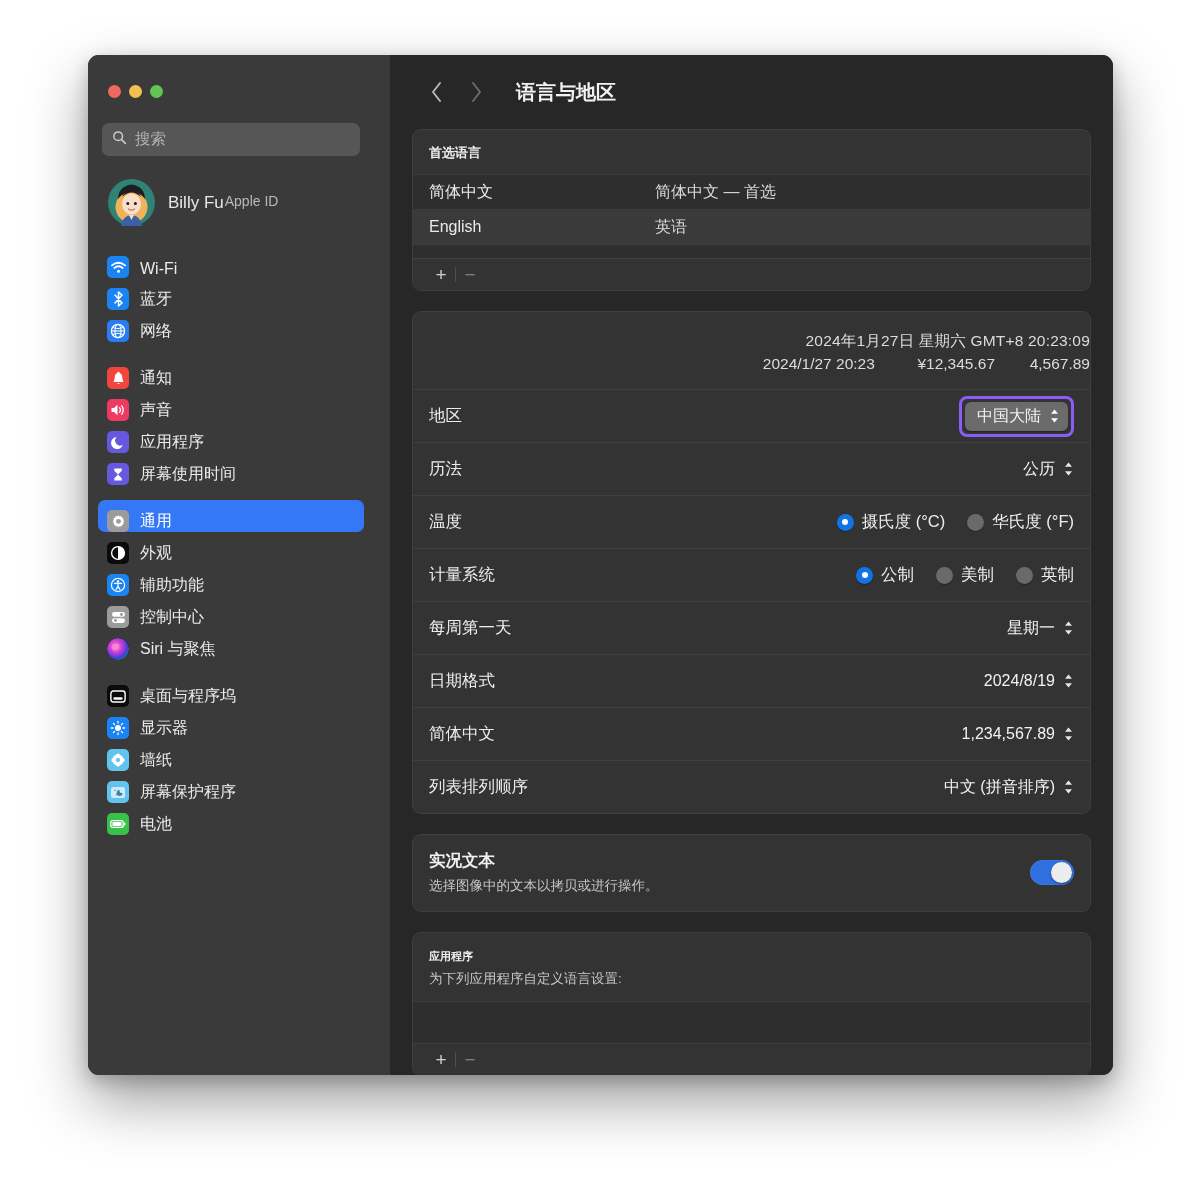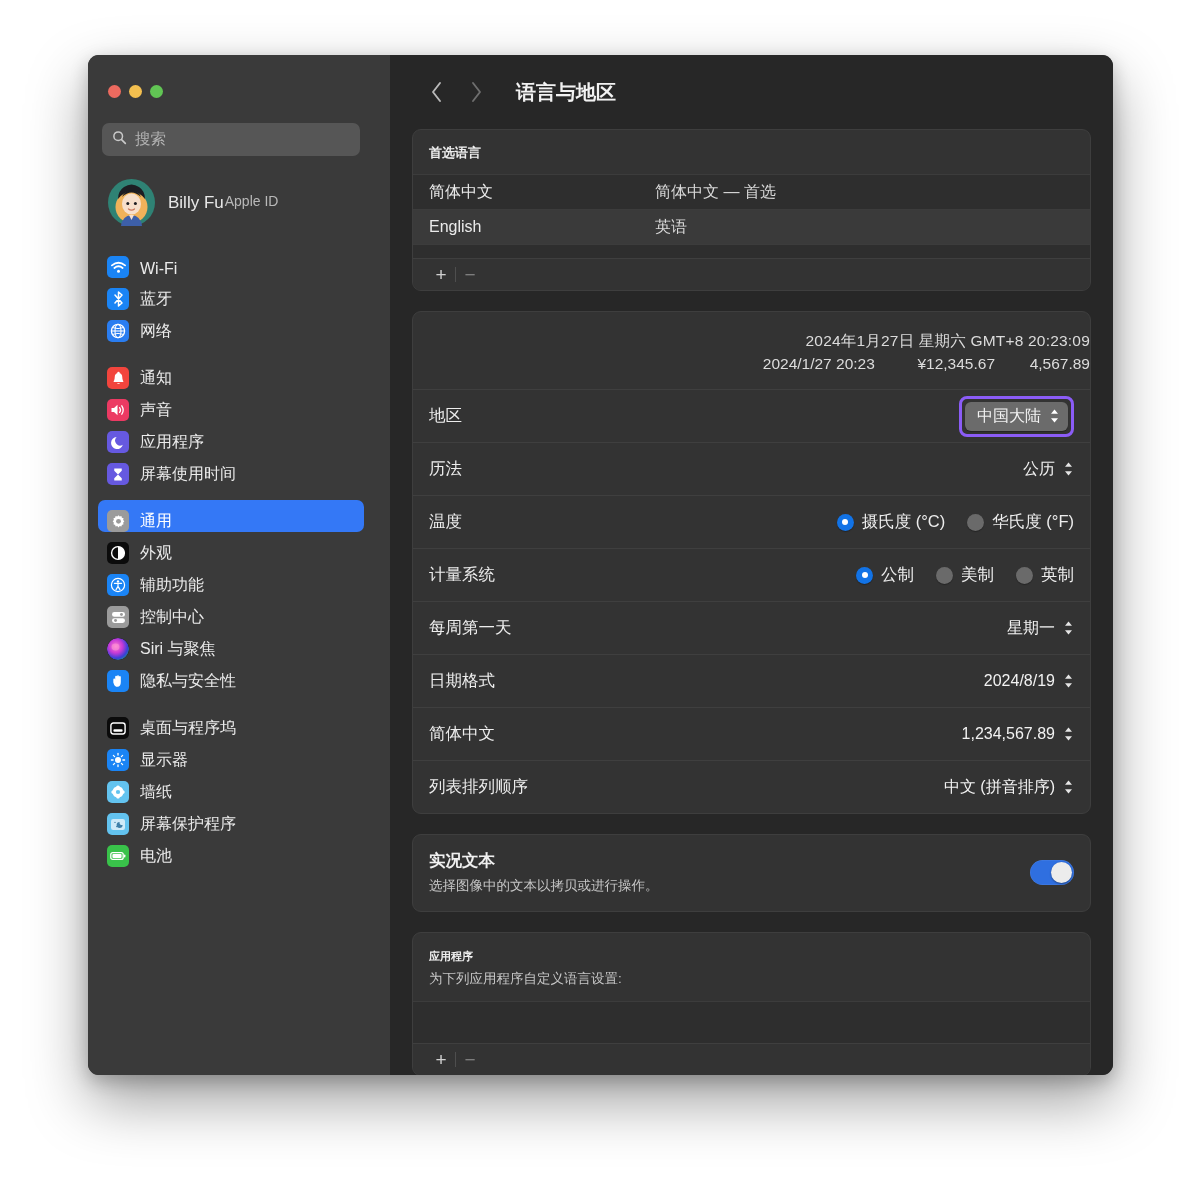--- a/index.html
+++ b/index.html
@@ -420,28 +420,20 @@
                     <stop offset="42%" stop-color="#c73bd6"></stop>
                     <stop offset="75%" stop-color="#3a3fd8"></stop>
                     <stop offset="100%" stop-color="#1b9e7a"></stop>
                   </radialGradient>
                 </defs>
                 <circle cx="11" cy="11" r="11" fill="url(#sg)"></circle>
                 <ellipse cx="8.5" cy="9" rx="4" ry="3.4" fill="#ff9ad6" opacity="0.55"></ellipse>
               </svg>
             </span>
             <span>Siri 与聚焦</span>
-          </div>
-          <div class="nav-item">
-            <span class="nav-icon" style="background:#1a84f5">
-              <svg width="14" height="15" viewBox="0 0 14 16">
-                <path d="M2 9 L2 6 Q2 4.8 3 4.8 Q4 4.8 4 6 L4 3 Q4 1.8 5 1.8 Q6 1.8 6 3 L6 2.6 Q6 1.4 7 1.4 Q8 1.4 8 2.6 L8 3.4 Q8 2.2 9 2.2 Q10 2.2 10 3.4 L10 8.6 Q10 13.6 6.4 13.6 Q3.4 13.6 2.6 10.6 Z" fill="#fff"></path>
-              </svg>
-            </span>
-            <span>隐私与安全性</span>
           </div>
         </div>
 
         <div class="nav-group">
           <div class="nav-item">
             <span class="nav-icon" style="background:#0b0b0b">
               <svg width="16" height="13" viewBox="0 0 16 13">
                 <rect x="0.9" y="1" width="14.2" height="11" rx="2.4" fill="none" stroke="#fff" stroke-width="1.4"></rect>
                 <rect x="3.4" y="7.2" width="9.2" height="2.6" rx="1" fill="#fff"></rect>
               </svg>

